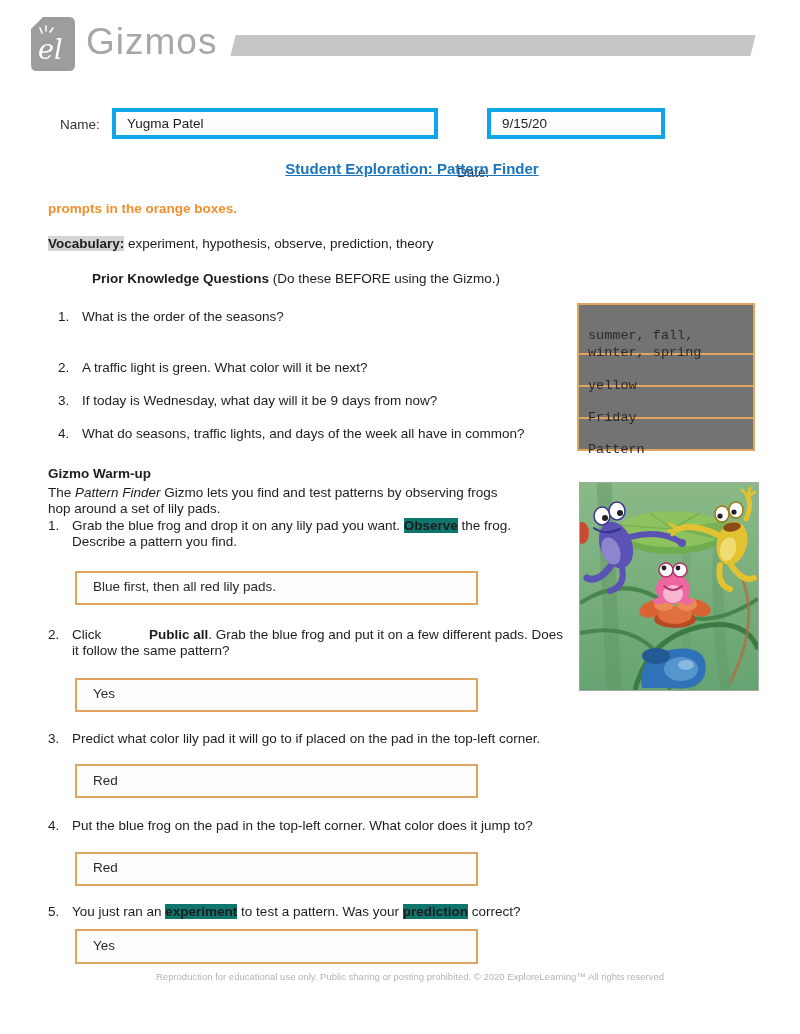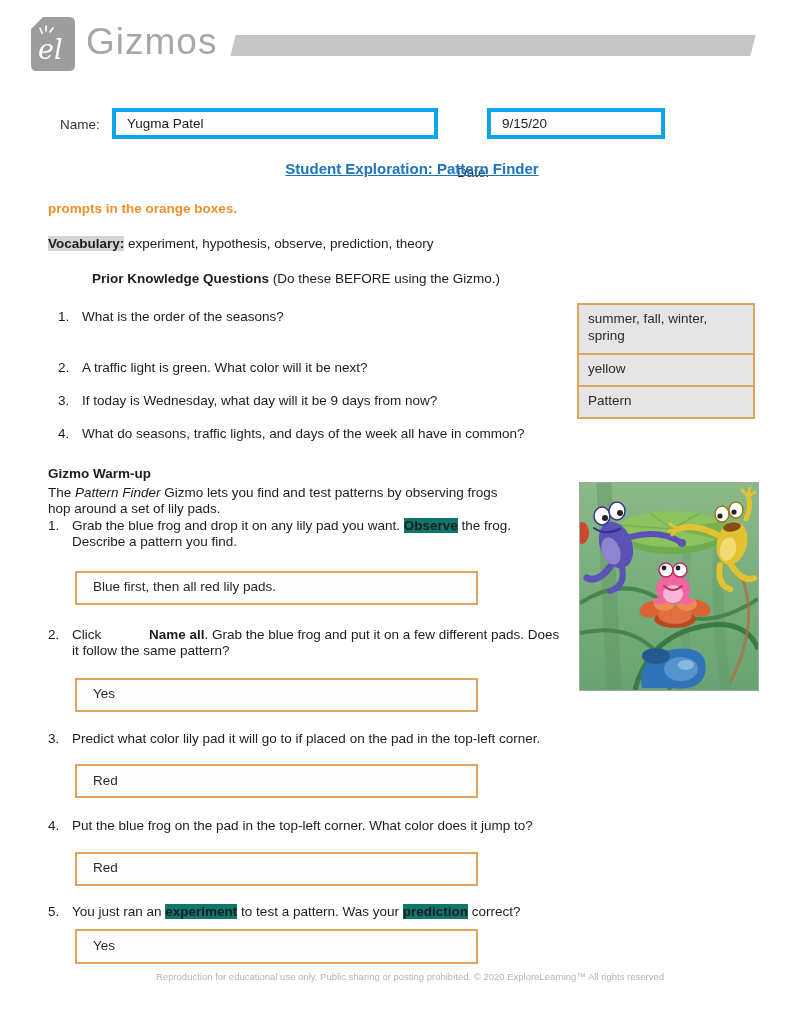--- a/index.html
+++ b/index.html
@@ -37,22 +37,22 @@
   .vocab { position:absolute; left:48px; top:236px; font-size:13.5px; }
   .vocab .lbl { font-weight:bold; background:#d4d4d4; }
   .pk-heading { position:absolute; left:48px; top:271px; font-size:13.5px; }
   .pk-heading .b { font-weight:bold; }
   
   .pk { position:absolute; left:0; top:295px; width:800px; height:170px; }
   .pk-q { position:absolute; left:58px; width:505px; font-size:13.5px; }
   .pk-num { display:inline-block; width:24px; }
   .pk-q1 { top:14px; } .pk-q2 { top:65px; } .pk-q3 { top:98px; } .pk-q4 { top:131px; }
   .pk-answers { position:absolute; left:577px; top:8px; width:178px; }
-  .pk-cell { border:2px solid #dfa55e; background:#e5e5e5; padding:5px 8px 0 9px;
-             font-size:13.5px; line-height:17px; color:#2a2a2a; }
+  .pk-cell { border:2px solid #dfa55e; background:#737373; padding:22px 8px 0 9px;
+             font-size:13.5px; line-height:17px; color:#2a2a2a;font-family:Liberation Mono, monospace; }
   .pk-cell + .pk-cell { margin-top:-2px; }
   .pk-cell-1 { height:52px; } .pk-cell-2,.pk-cell-3,.pk-cell-4 { height:34px; }
   
   .warmup { position:absolute; left:48px; top:466px; width:560px;
             font-size:13.5px; line-height:16.5px; }
   .wu-heading { font-weight:bold; }
   .wu-intro { margin-top:2px; }
   .italic { font-style:italic; }
   .hl { font-weight:bold; background:#0f766e; }
   .b { font-weight:bold;padding-left:44px; }
@@ -127,41 +127,42 @@
     </div>
     <div class="pk-q pk-q3">
       <span class="pk-num">3.</span><span>If today is Wednesday, what day will it be 9 days from now?</span>
     </div>
     <div class="pk-q pk-q4">
       <span class="pk-num">4.</span><span>What do seasons, traffic lights, and days of the week all have in common?</span>
     </div>
     <div class="pk-answers">
       <div class="pk-cell pk-cell-1">summer, fall, winter, spring</div>
       <div class="pk-cell pk-cell-2">yellow</div>
+      <div class="pk-cell pk-cell-3">Friday</div>
       <div class="pk-cell pk-cell-4">Pattern</div>
     </div>
   </div>
 
   <div class="warmup">
     <div class="wu-heading">Gizmo Warm-up</div>
     <div class="wu-intro">
       <div><span>The </span><span class="italic">Pattern Finder</span><span> Gizmo lets you find and test patterns by observing frogs</span></div>
       <div>hop around a set of lily pads.</div>
     </div>
 
     <div class="wu-item wu-item-1">
       <span class="wu-num">1.</span>
       <div><span>Grab the blue frog and drop it on any lily pad you want. </span><span class="hl">Observe</span><span> the frog.</span></div>
       <div>Describe a pattern you find.</div>
     </div>
     <div class="answer-box answer-box-1">Blue first, then all red lily pads.</div>
 
     <div class="wu-item wu-item-2">
       <span class="wu-num">2.</span>
-      <div><span>Click </span><span class="b">Name all</span><span>. Grab the blue frog and put it on a few different pads. Does</span></div>
+      <div><span>Click </span><span class="b">Public all</span><span>. Grab the blue frog and put it on a few different pads. Does</span></div>
       <div>it follow the same pattern?</div>
     </div>
     <div class="answer-box answer-box-2">Yes</div>
 
     <div class="wu-item wu-item-3">
       <span class="wu-num">3.</span>
       <div>Predict what color lily pad it will go to if placed on the pad in the top-left corner.</div>
     </div>
     <div class="answer-box answer-box-3">Red</div>
 

